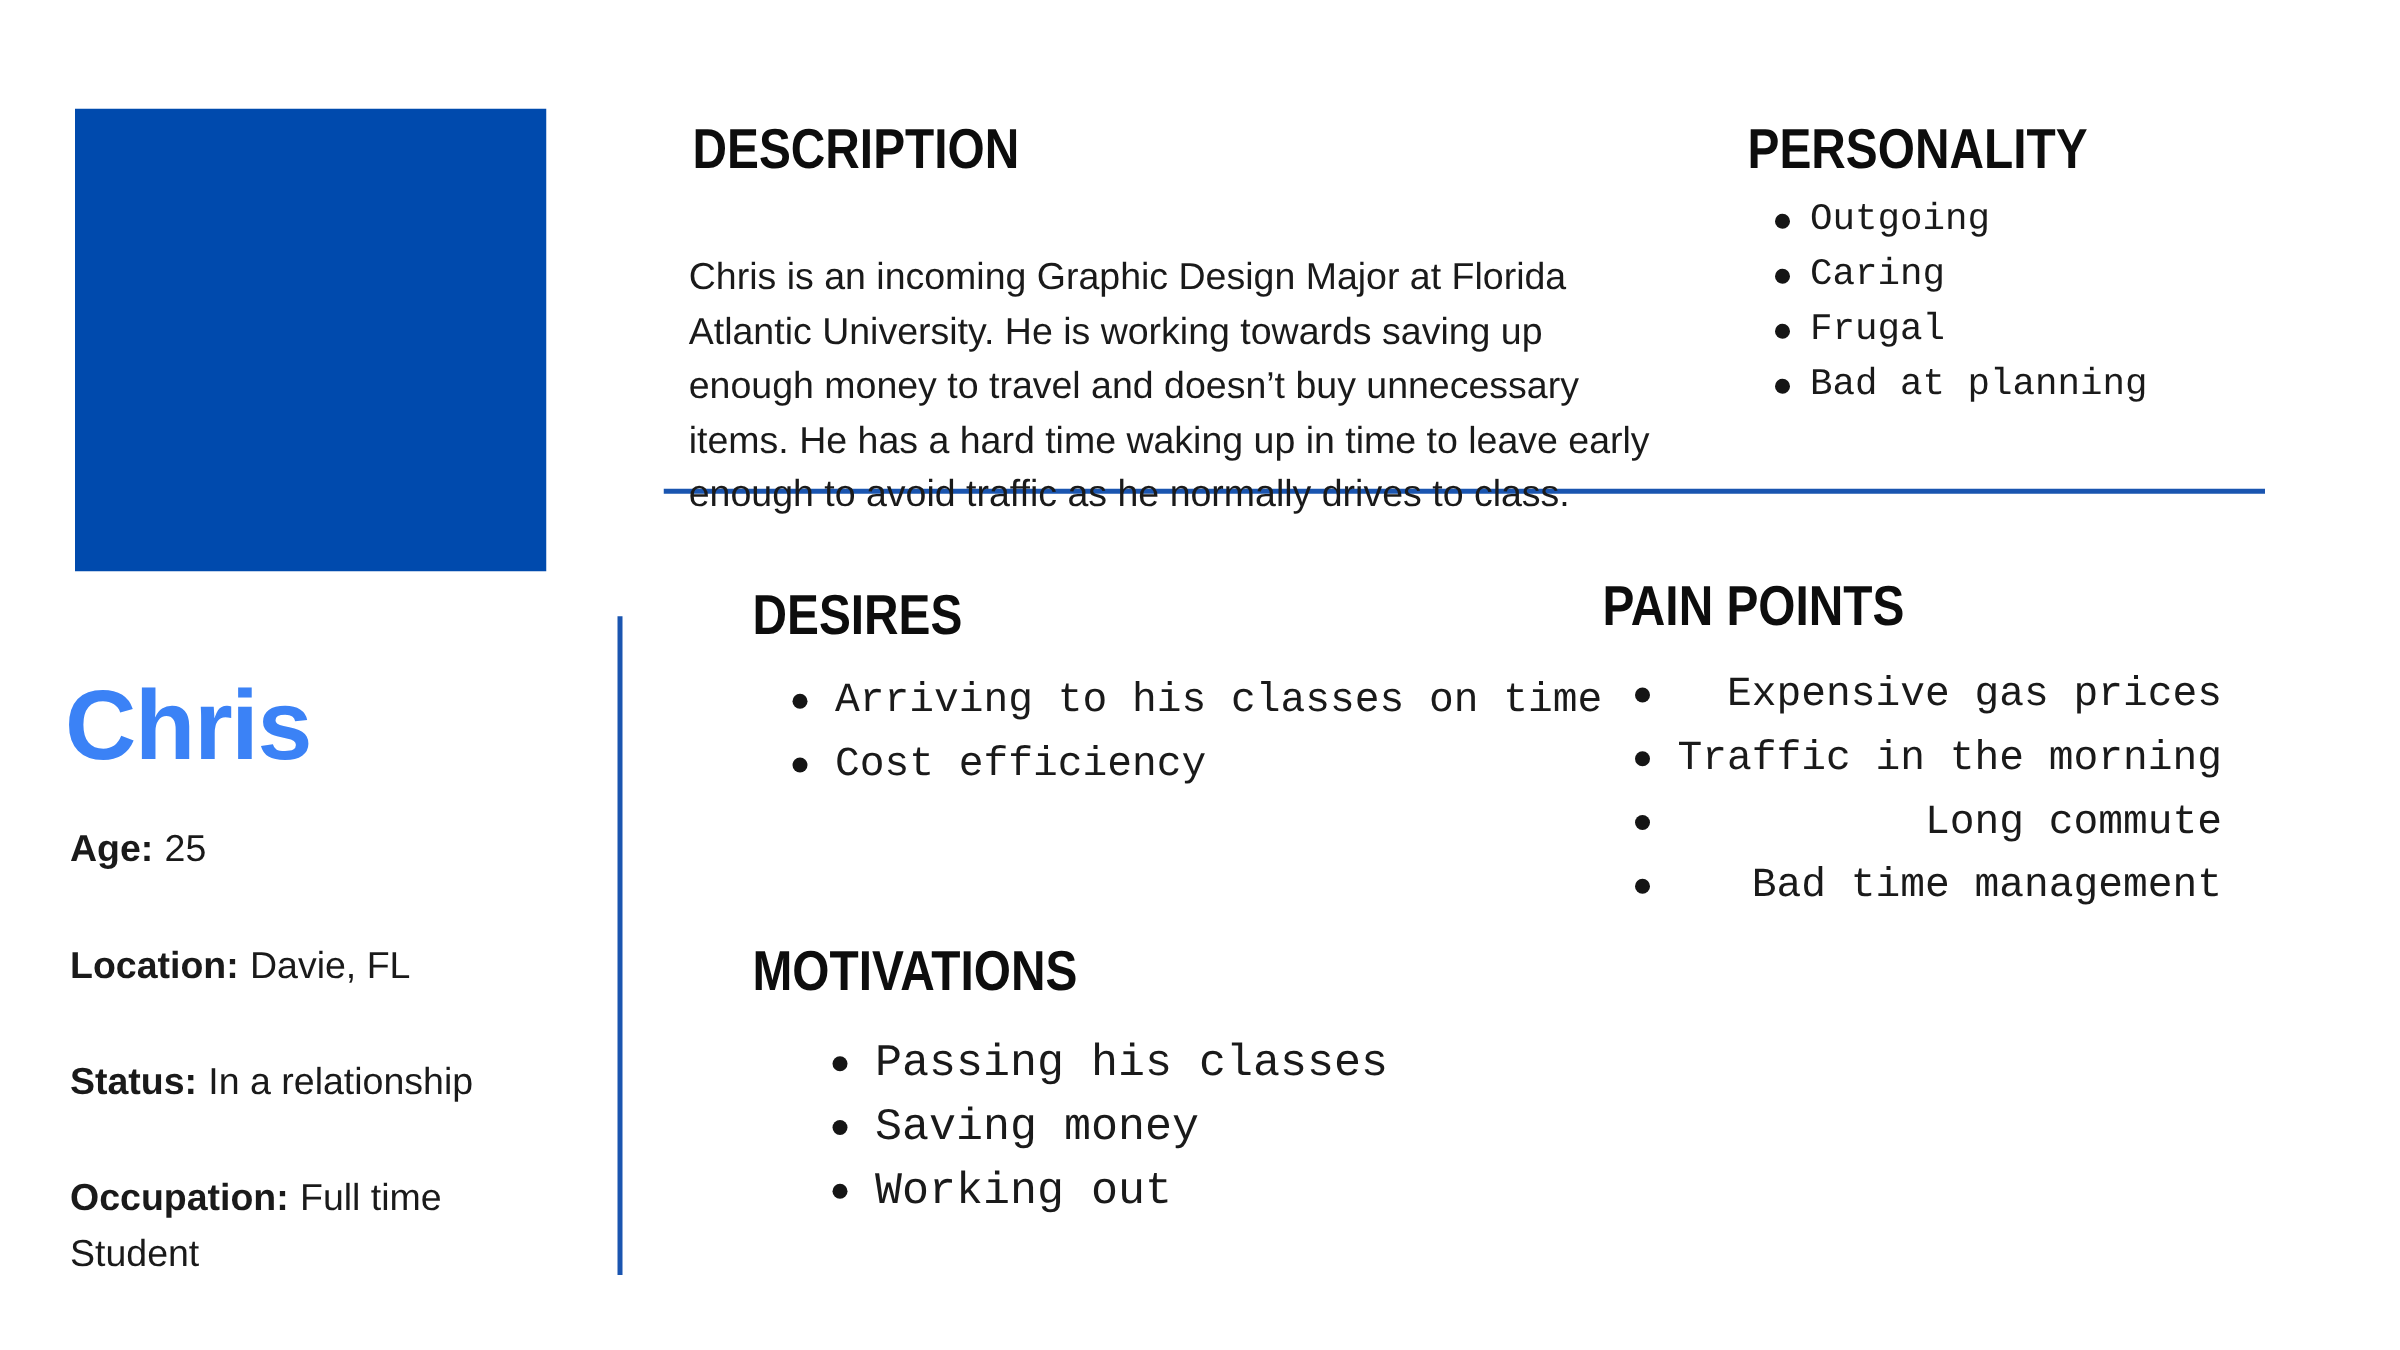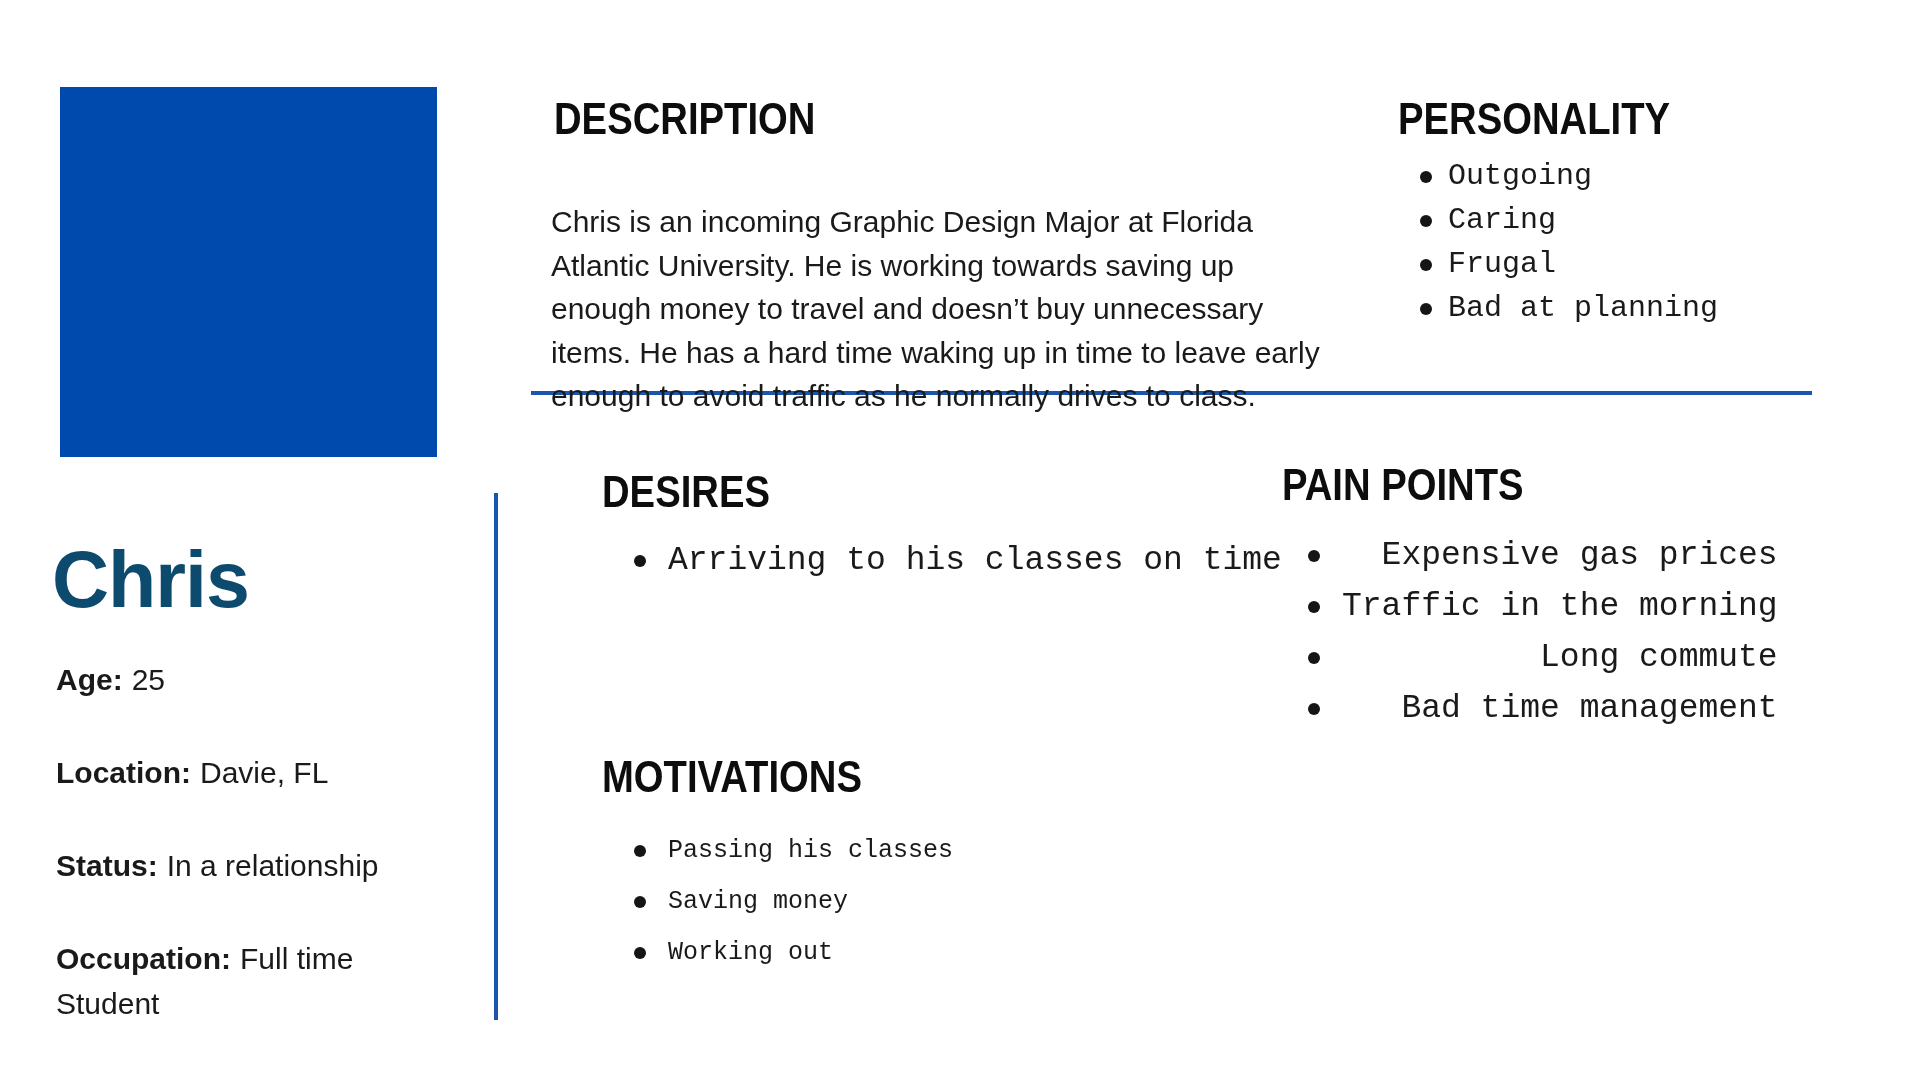--- a/index.html
+++ b/index.html
@@ -19,21 +19,21 @@
     width: 377px; height: 370px;
     background: #004aad;
   }
 
   
   .name {
     left: 52px; top: 540px;
     margin: 0;
     font-size: 79px; font-weight: 700;
     line-height: 1; letter-spacing: -1px;
-    color: #0c4a6e;
+    color: #3b82f6;
     white-space: nowrap;
   }
   .details {
     left: 56px; top: 657px;
     width: 400px;
     font-size: 30px; line-height: 45px;
   }
   .detail { margin-bottom: 48px; }
   .detail:last-child { margin-bottom: 0; }
   .detail-label { font-weight: 700; margin-right: 9px; }
@@ -82,21 +82,21 @@
     position: absolute; left: 0;
     width: 12px; height: 12px; border-radius: 50%;
     background: #151515;
   }
 
   .personality-list { left: 1420px; top: 154px; font-size: 30px; }
   .personality-list li { line-height: 44px; padding-left: 28px; }
   .personality-list li::before { top: 17px; width: 11px; height: 11px; }
 
   .desires-list     { left: 634px;  top: 535px; font-size: 33px; }
-  .motivations-list { left: 634px;  top: 825px; font-size: 25px; }
+  .motivations-list { left: 666px;  top: 825px; font-size: 36px; }
   .painpoints-list  { left: 1308px; top: 530px; font-size: 33px; text-align: right; }
   .desires-list li, .motivations-list li, .painpoints-list li {
     line-height: 51px; padding-left: 34px;
   }
   .desires-list li::before, .motivations-list li::before, .painpoints-list li::before {
     top: 20px;
   }
 </style>
 </head>
 <body>
@@ -138,20 +138,21 @@
   <ul class="abs bullets personality-list">
       <li>Outgoing</li>
       <li>Caring</li>
       <li>Frugal</li>
       <li>Bad at planning</li>
     </ul>
 
   <h2 class="abs section-title title-desires">DESIRES</h2>
   <ul class="abs bullets desires-list">
       <li>Arriving to his classes on time</li>
+      <li>Cost efficiency</li>
     </ul>
 
   <h2 class="abs section-title title-motivations">MOTIVATIONS</h2>
   <ul class="abs bullets motivations-list">
       <li>Passing his classes</li>
       <li>Saving money</li>
       <li>Working out</li>
     </ul>
 
   <h2 class="abs section-title title-painpoints">PAIN POINTS</h2>

